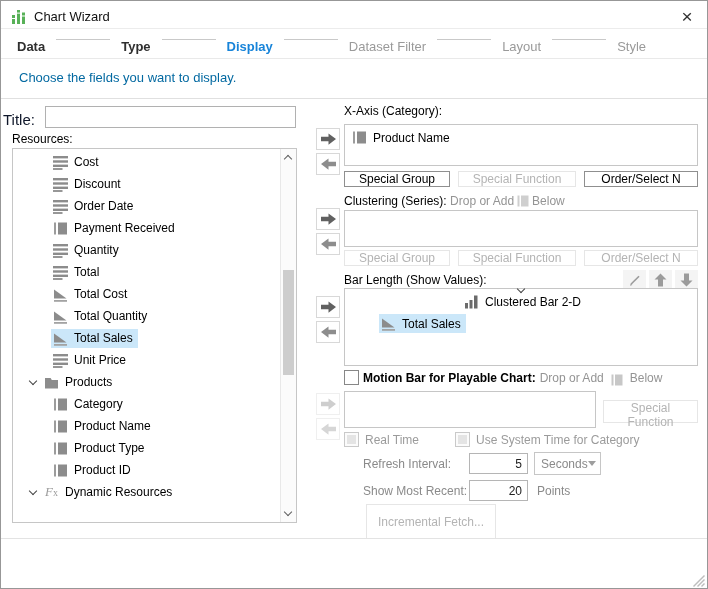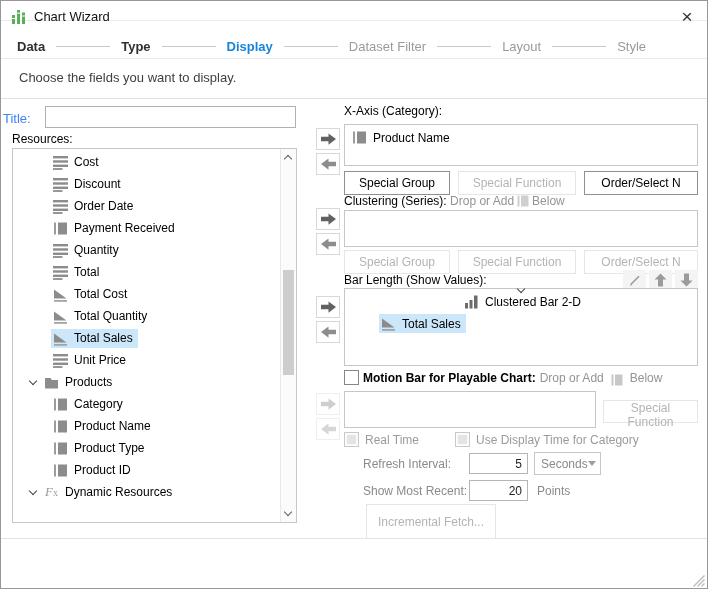--- a/index.html
+++ b/index.html
@@ -1,37 +1,37 @@
 <!DOCTYPE html>
 <html><head>
 <meta charset="utf-8">
 <style>
   html,body{margin:0;padding:0;background:#fff;}
   *{box-sizing:border-box;}
   body{font-family:"Liberation Sans", sans-serif; -webkit-font-smoothing:antialiased;}
   #dialog{position:relative;width:708px;height:589px;background:#fff;border:1px solid #979797;overflow:hidden;}
 
   
-  #titlebar{position:absolute;left:0;top:0;right:0;height:20px;border-bottom:1px solid #ececec;background:#fff;}
+  #titlebar{position:absolute;left:0;top:0;right:0;height:28px;border-bottom:1px solid #ececec;background:#fff;}
   #logo{position:absolute;left:10px;top:8px;width:16px;height:16px;}
   #win-title{position:absolute;left:33px;top:0;line-height:32px;font-size:13px;color:#111;}
   #close-btn{position:absolute;right:8px;top:4px;width:24px;height:24px;text-align:center;line-height:24px;font-size:19px;color:#333;cursor:default;}
 
   
-  #steps{position:absolute;left:16px;top:38px;display:flex;align-items:center;gap:11px;}
+  #steps{position:absolute;left:16px;top:38px;display:flex;gap:11px;}
   .step{font-size:13px;font-weight:bold;color:#2f2f2f;white-space:nowrap;}
   .step.active{color:#1884d9;}
   .step.todo{color:#9a9a9a;font-weight:normal;}
   .step-line{width:54px;height:1px;background:#c9c9c9;}
   #steps-sep{position:absolute;left:0;right:0;top:57px;height:1px;background:#e9e9e9;}
-  #subtitle{position:absolute;left:18px;top:69px;font-size:13px;color:#404040;}
+  #subtitle{position:absolute;left:18px;top:69px;font-size:13px;color:#0369a1;}
   #subtitle-sep{position:absolute;left:0;right:0;top:97px;height:1px;background:#e0e0e0;}
 
   
-  #title-label{position:absolute;left:2px;top:110px;font-size:13px;color:#3b82f6;}
+  #title-label{position:absolute;left:2px;top:110px;font-size:15px;color:#0f172a;}
   #title-input{position:absolute;left:44px;top:105px;width:251px;height:22px;border:1px solid #b1b1b1;font-family:inherit;font-size:12px;padding:0 4px;outline:none;}
   #resources-label{position:absolute;left:11px;top:131px;font-size:12px;color:#000;}
   #tree-box{position:absolute;left:11px;top:147px;width:285px;height:375px;border:1px solid #c6c6c6;background:#fff;overflow:hidden;}
   #tree-rows{position:absolute;left:0;top:2px;right:16px;}
   .tree-row{height:22px;display:flex;align-items:center;font-size:12px;color:#000;white-space:nowrap;}
   .tree-row.fld{padding-left:38px;}
   .tree-row.grp{padding-left:17px;}
   .row-inner{display:flex;align-items:center;gap:6px;padding:2px 5px 2px 2px;}
   .row-inner.selected{background:#cbe7f9;}
   .icon{display:inline-flex;width:15px;height:15px;align-items:center;justify-content:center;flex:0 0 auto;}
@@ -51,21 +51,21 @@
   .mover.dis{border-color:#efefef;}
   .mover svg{display:block;}
 
   
   .panel-label{position:absolute;font-size:12px;color:#000;white-space:nowrap;}
   .hint{color:#949494;}
   .mini-sq{display:inline-block;width:12px;height:12px;vertical-align:-2px;margin:0 3px;}
   .drop-box{position:absolute;border:1px solid #c6c6c6;background:#fff;}
   .box-item{display:flex;align-items:center;gap:6px;padding:5px 0 0 7px;font-size:12px;color:#000;}
   .btn-row{position:absolute;left:343px;width:354px;display:flex;justify-content:space-between;}
-  .btn{height:24px;border:1px solid #8f8f8f;background:#fff;font-family:inherit;font-size:12px;color:#000;padding:0 10px;}
+  .btn{height:16px;border:1px solid #8f8f8f;background:#fff;font-family:inherit;font-size:12px;color:#000;padding:0 10px;}
   .btn.dis{border-color:#e6e6e6;color:#b4b4b4;}
   .w1{width:106px;} .w2{width:118px;} .w3{width:114px;}
 
   
   #barlen-icons{position:absolute;left:622px;top:269px;display:flex;gap:3px;}
   .tool-ic{width:23px;height:19px;background:#f4f4f4;display:flex;align-items:center;justify-content:center;}
   #barlen-tree .tree-row{height:23px;}
   #barlen-tree .tree-row.child{padding-left:34px;}
   #barlen-tree .tree-row.root{padding-left:6px;flex-direction:column;}
 
@@ -479,21 +479,21 @@
       <span class="hint cb-label">Below</span>
   </div>
   <div class="drop-box" id="motion-box" style="left:343px;top:390px;width:252px;height:37px"></div>
   <button class="btn dis" style="position:absolute;left:602px;top:399px;width:95px;height:23px">Special Function</button>
 
   <div id="rt-row">
     <span class="cb dis"></span>
     <span class="cb-label">Real Time</span>
     <span class="gap"></span>
     <span class="cb dis"></span>
-    <span class="cb-label">Use Display Time for Category</span>
+    <span class="cb-label">Use System Time for Category</span>
   </div>
   <div class="form-label" style="left:362px;top:456px">Refresh Interval:</div>
   <input class="num-input" style="left: 468px; top: 452px;" value="5">
   <div id="unit-dd">
     <span>Seconds</span>
     <span class="caret"></span>
   </div>
   <div class="form-label" style="left:362px;top:483px">Show Most Recent:</div>
   <input class="num-input" style="left: 468px; top: 479px;" value="20">
   <div class="form-label" style="left:536px;top:483px">Points</div>

